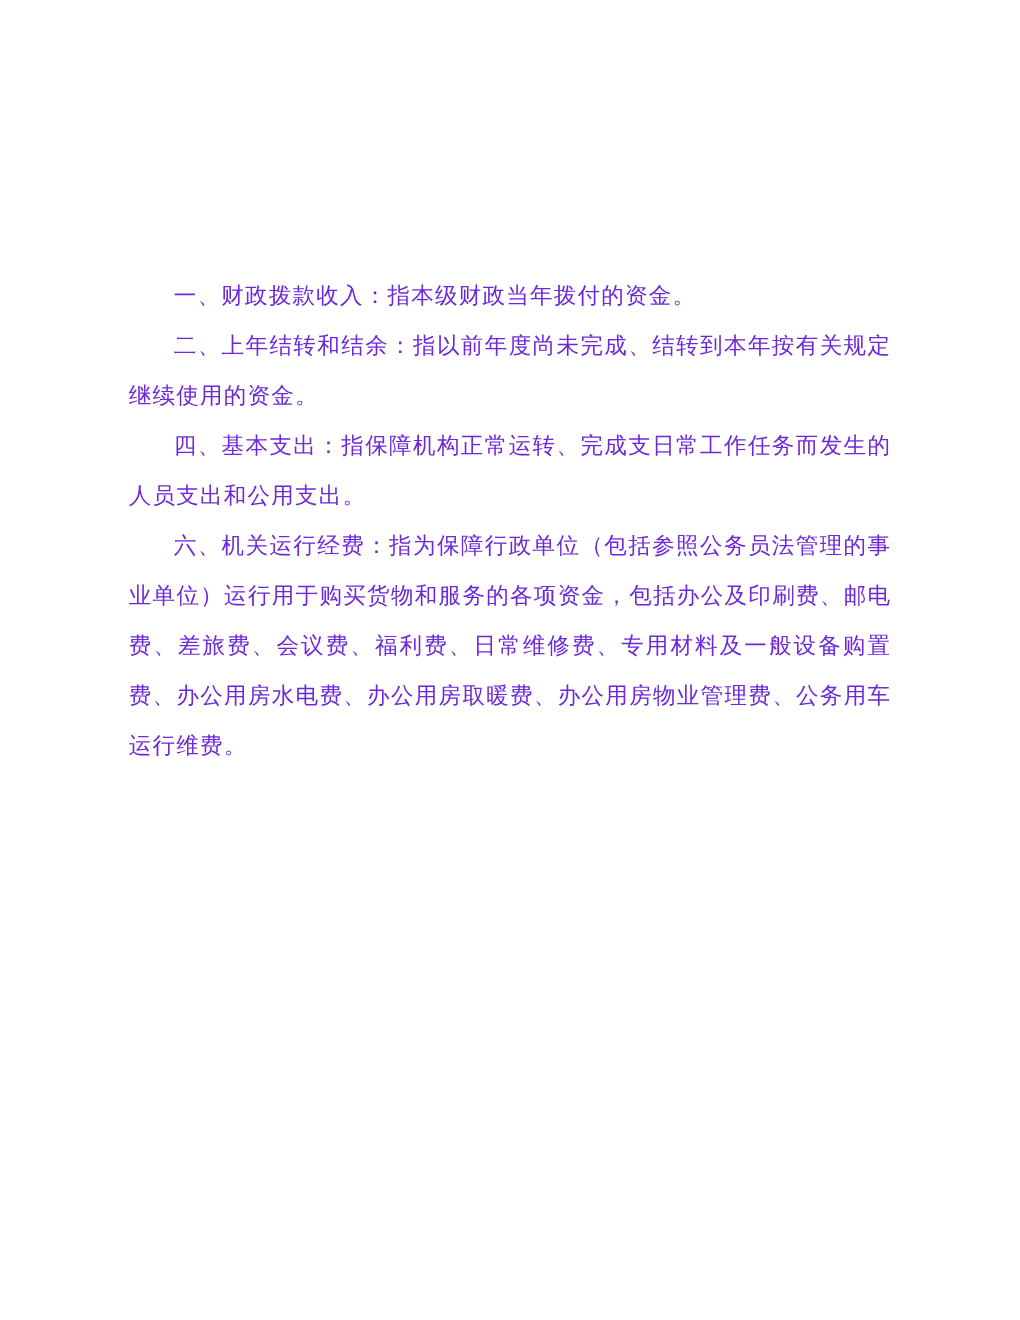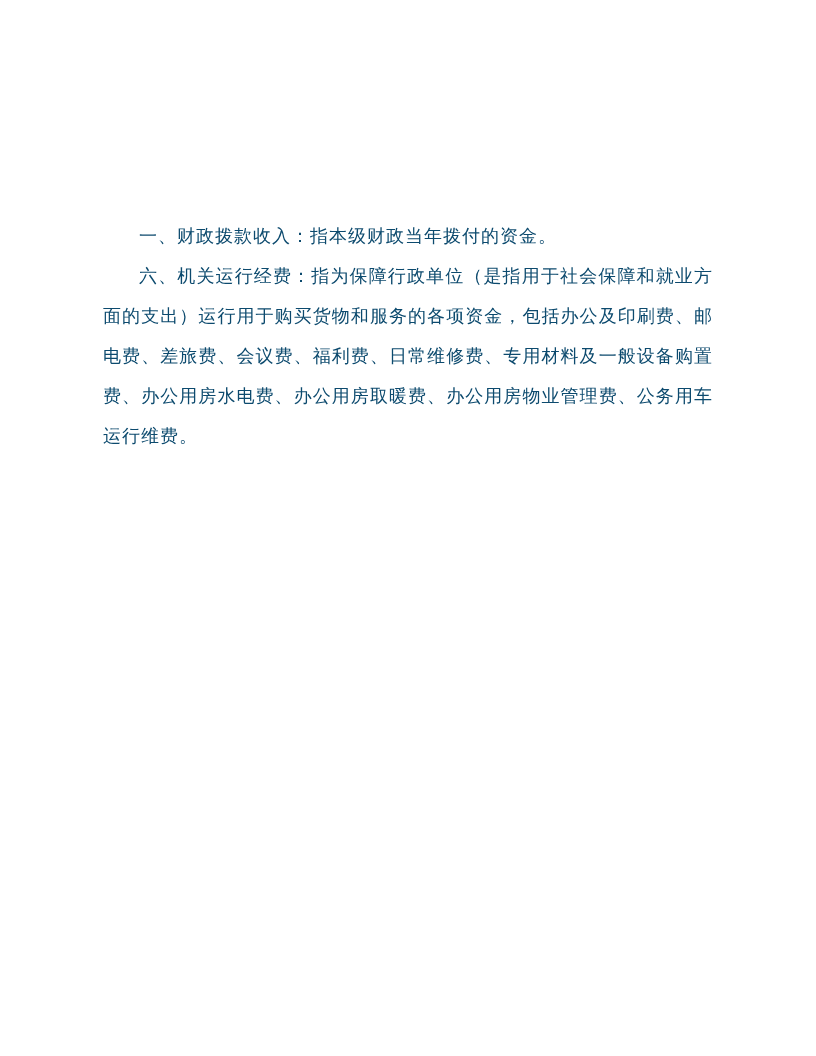--- a/index.html
+++ b/index.html
@@ -13,34 +13,36 @@
     width: 816px;
     height: 1056px;
     background: #ffffff;
     overflow: hidden;
   }
   .content {
     position: absolute;
     top: 216px;
     left: 103px;
     width: 610px;
-    color: #0c4a6e;
+    color: #6d28d9;
     font-size: 18px;
     line-height: 40px;
     letter-spacing: 1px;
     text-align: justify;
     text-justify: inter-ideograph;
   }
   .content p {
     margin: 0;
     text-indent: 2em;
     word-break: break-all;
   }
 </style>
 </head>
 <body>
 
 <div class="page">
   <div class="content">
     <p>一、财政拨款收入：指本级财政当年拨付的资金。</p>
-    <p>六、机关运行经费：指为保障行政单位（是指用于社会保障和就业方面的支出）运行用于购买货物和服务的各项资金，包括办公及印刷费、邮电费、差旅费、会议费、福利费、日常维修费、专用材料及一般设备购置费、办公用房水电费、办公用房取暖费、办公用房物业管理费、公务用车运行维费。</p>
+    <p>二、上年结转和结余：指以前年度尚未完成、结转到本年按有关规定继续使用的资金。</p>
+    <p>四、基本支出：指保障机构正常运转、完成支日常工作任务而发生的人员支出和公用支出。</p>
+    <p>六、机关运行经费：指为保障行政单位（包括参照公务员法管理的事业单位）运行用于购买货物和服务的各项资金，包括办公及印刷费、邮电费、差旅费、会议费、福利费、日常维修费、专用材料及一般设备购置费、办公用房水电费、办公用房取暖费、办公用房物业管理费、公务用车运行维费。</p>
   </div>
 </div>
 
 </body></html>

